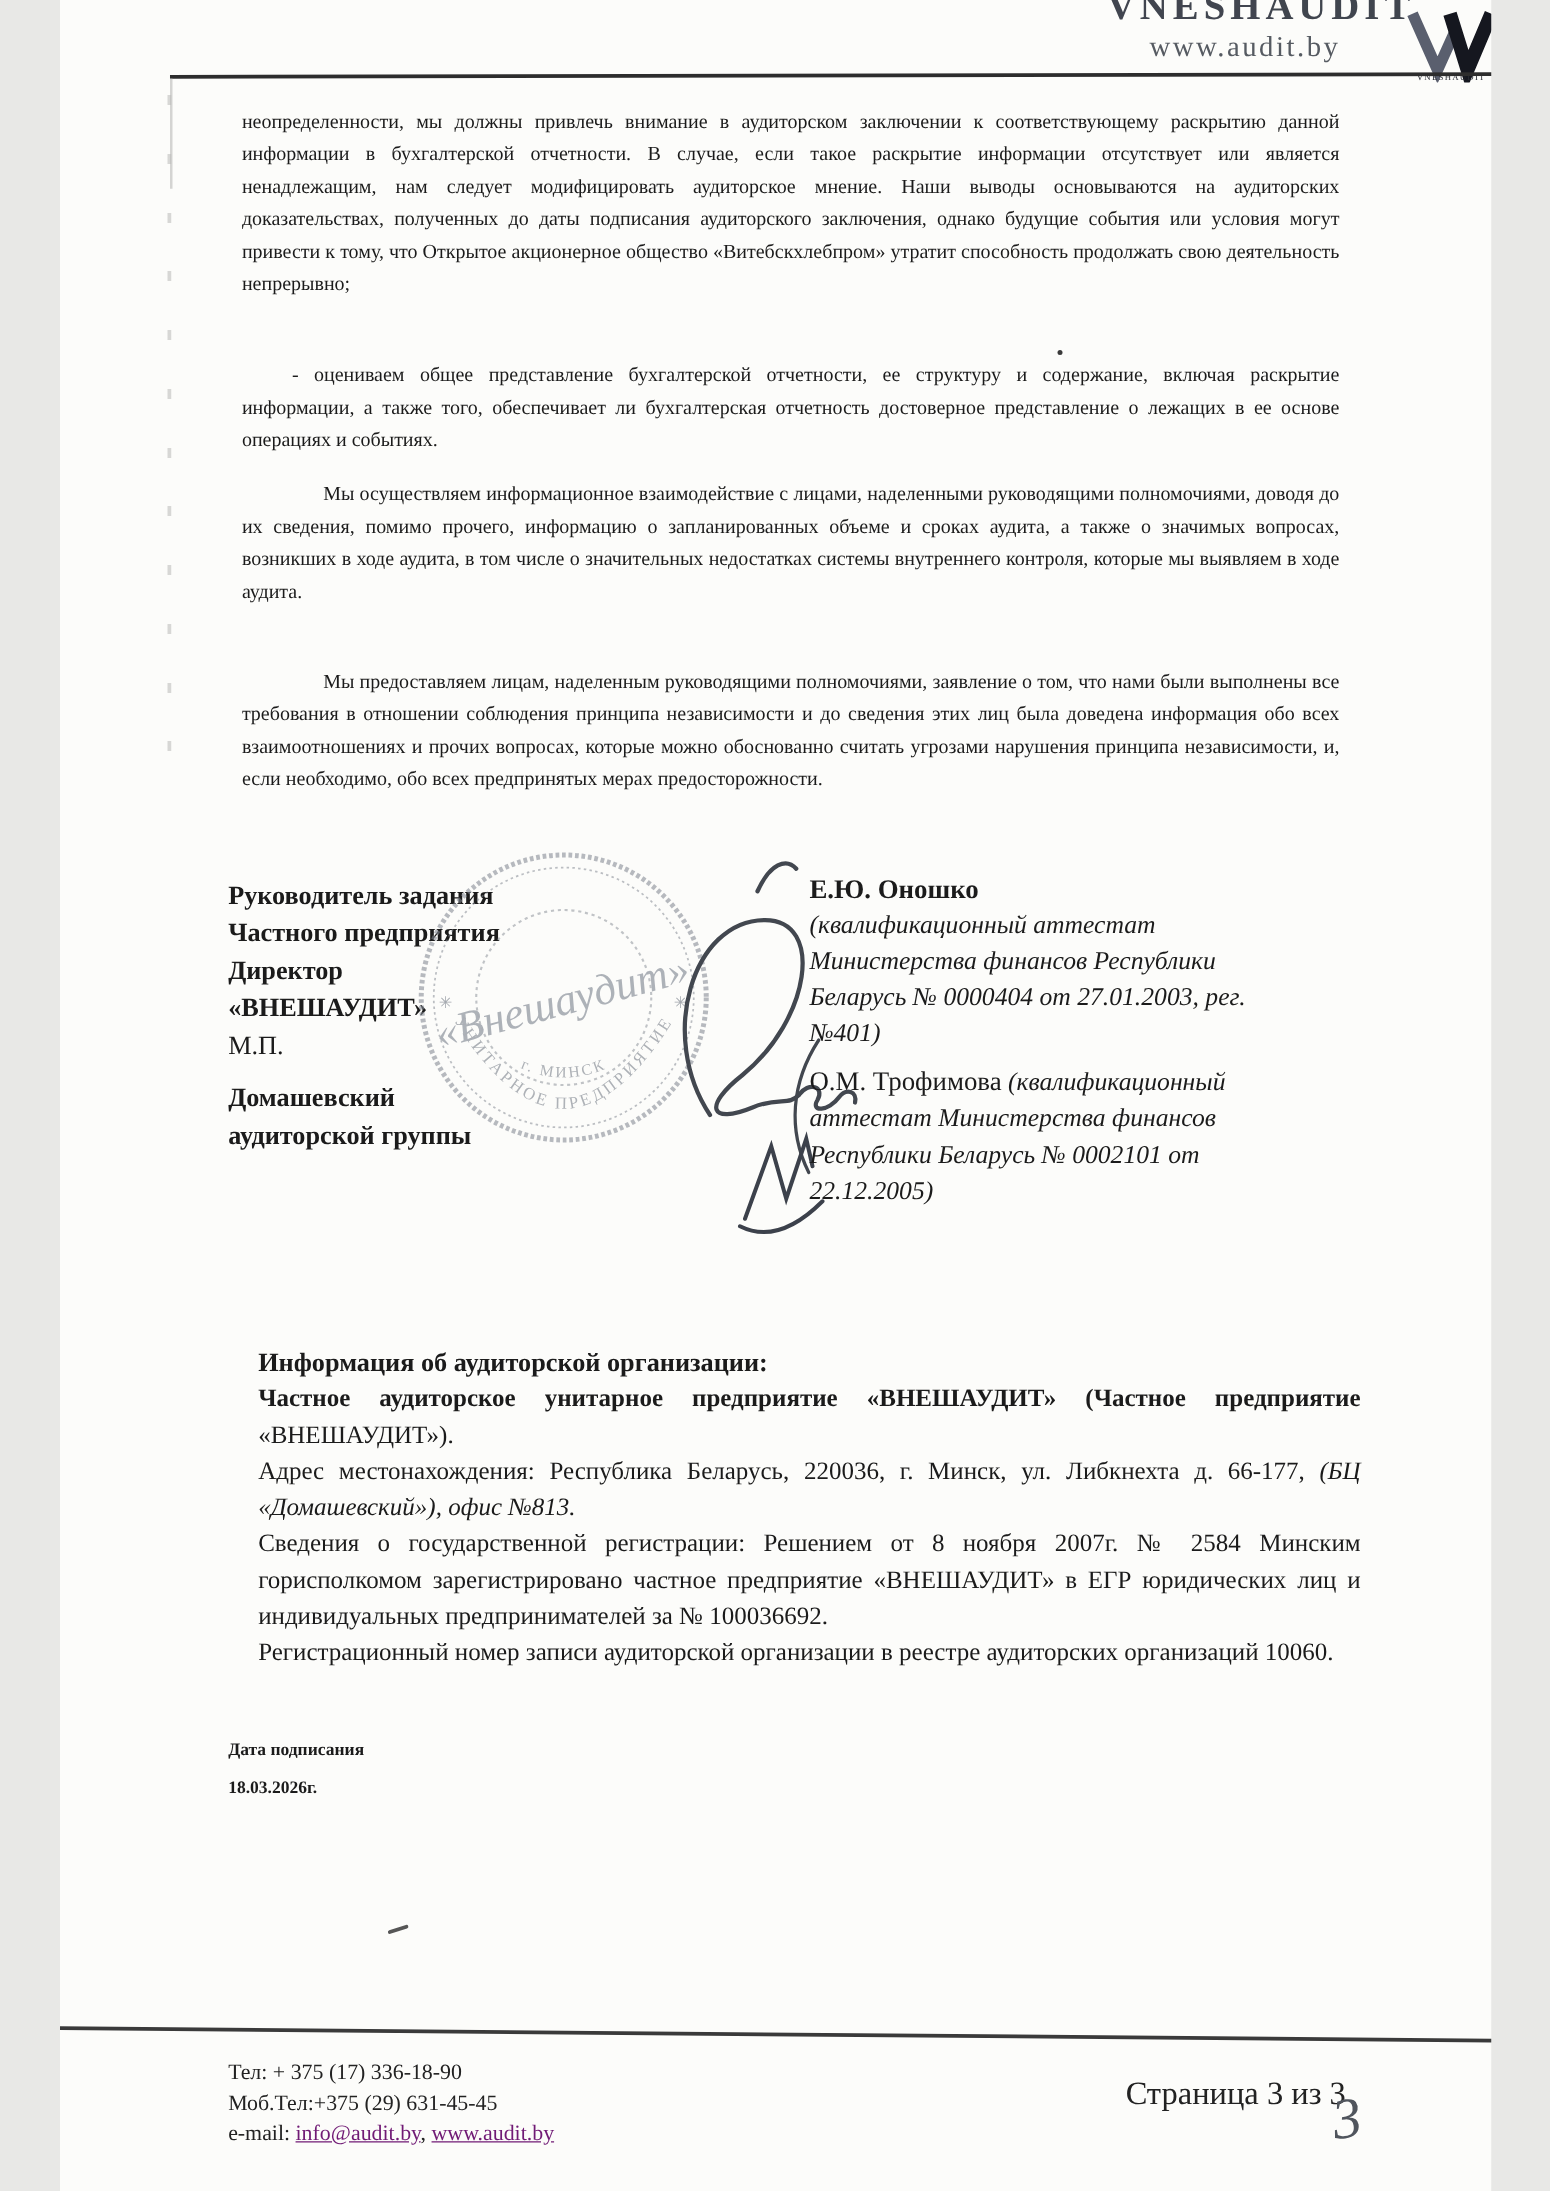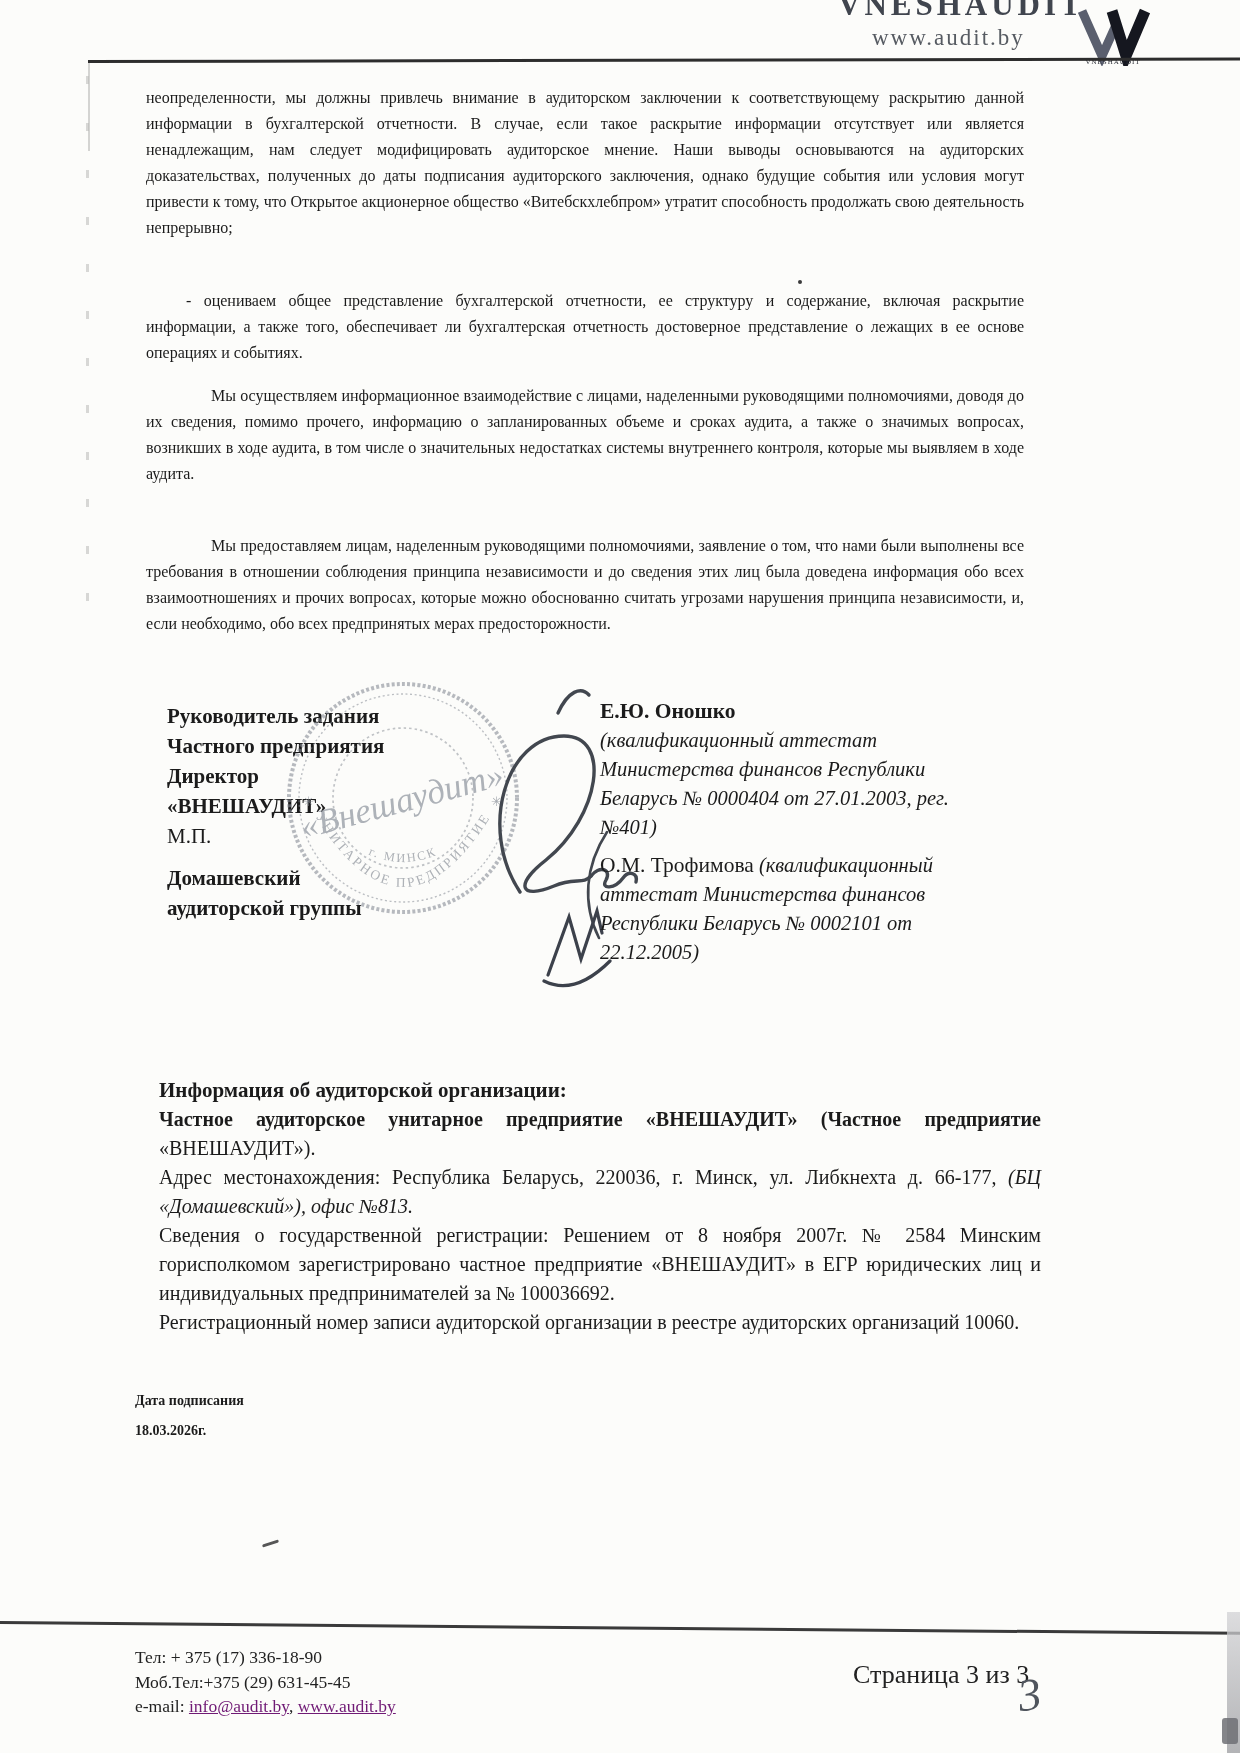--- a/index.html
+++ b/index.html
@@ -1,37 +1,38 @@
 <!DOCTYPE html>
 <html><head>
 <meta charset="utf-8">
 <style>
   html,body{margin:0;padding:0;background:#e8e8e6;}
   .page{
-    position:relative;width:1240px;height:1753px;overflow:hidden;
+    position:relative;width:1097px;height:1753px;overflow:hidden;
     background:#fcfcfa;margin:0 auto;
     font-family:"Liberation Serif","DejaVu Serif",serif;
     color:#1b1b1b;
+    padding-left:48px;
   }
   .abs{position:absolute;}
   
   .brand-clip{left:838px;top:0;width:250px;height:26px;overflow:hidden;}
   .brand-text{
     position:absolute;top:-13px;left:0;font-weight:bold;font-size:31px;
     letter-spacing:4px;color:#272c37;opacity:.88;white-space:nowrap;
   }
   .site-url{left:872px;top:25px;font-size:23px;letter-spacing:2px;color:#454a52;opacity:.9;}
   .rule-top{left:88px;top:60px;width:1152px;height:3px;background:#2d2d2d;transform:rotate(-0.12deg);transform-origin:left center;}
   .left-edge-line{left:88px;top:63px;width:2px;height:88px;background:#d4d4d2;}
   
   .para{left:146px;width:878px;font-size:16px;line-height:26px;text-align:justify;}
   .indent40{text-indent:40px;}
   .indent65{text-indent:65px;}
   
-  .sign-left{left:135px;top:701px;width:300px;font-size:21px;line-height:30px;font-weight:bold;margin-left:32px;}
+  .sign-left{left:135px;top:701px;width:300px;font-size:21px;line-height:30px;font-weight:bold;}
   .sign-left .plain{font-weight:normal;}
   .gap12{height:12px;}
   .sign-right{left:600px;top:696px;width:384px;}
   .auditor-name{font-weight:bold;font-size:21.5px;line-height:30px;}
   .cert{font-style:italic;font-size:20.5px;line-height:29px;}
   .auditor2{margin-top:9px;font-size:20.5px;line-height:29px;}
   .auditor2 .nm{font-weight:normal;font-style:normal;font-size:21.5px;}
   .auditor2 .ct{font-style:italic;}
   
   .stamp{left:283px;top:678px;opacity:.72;}

